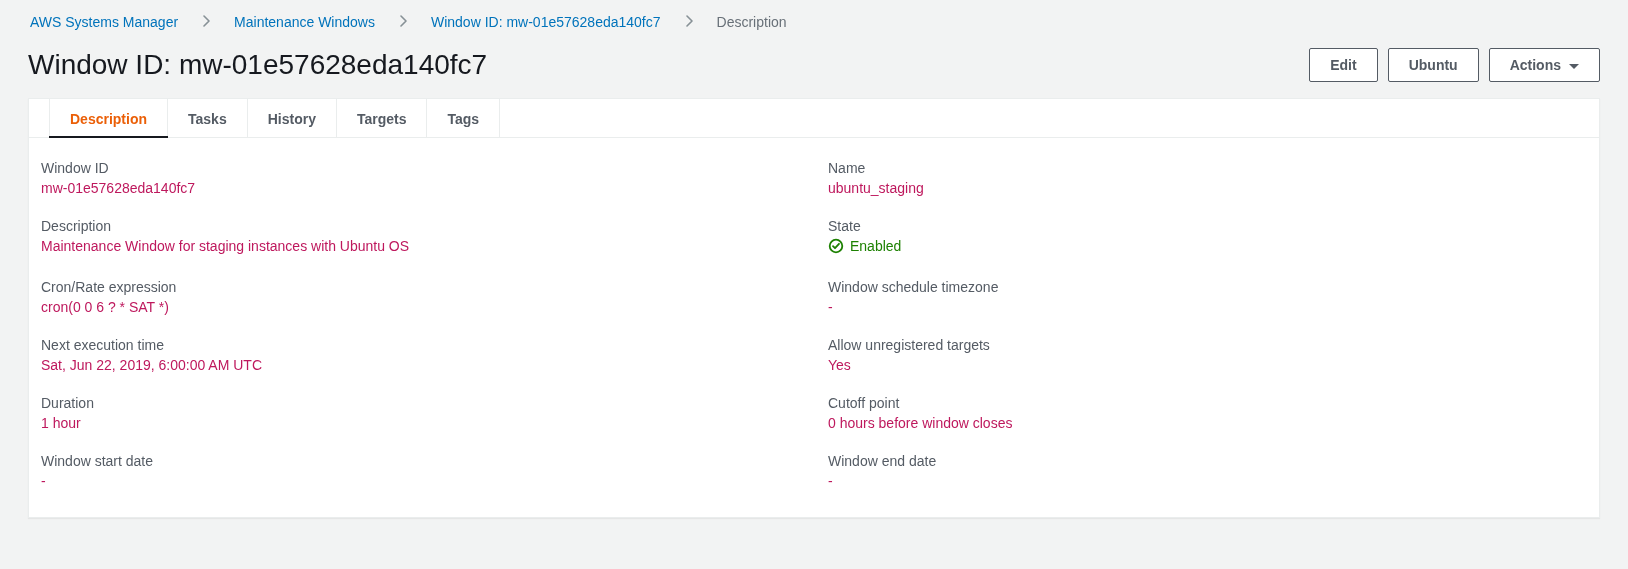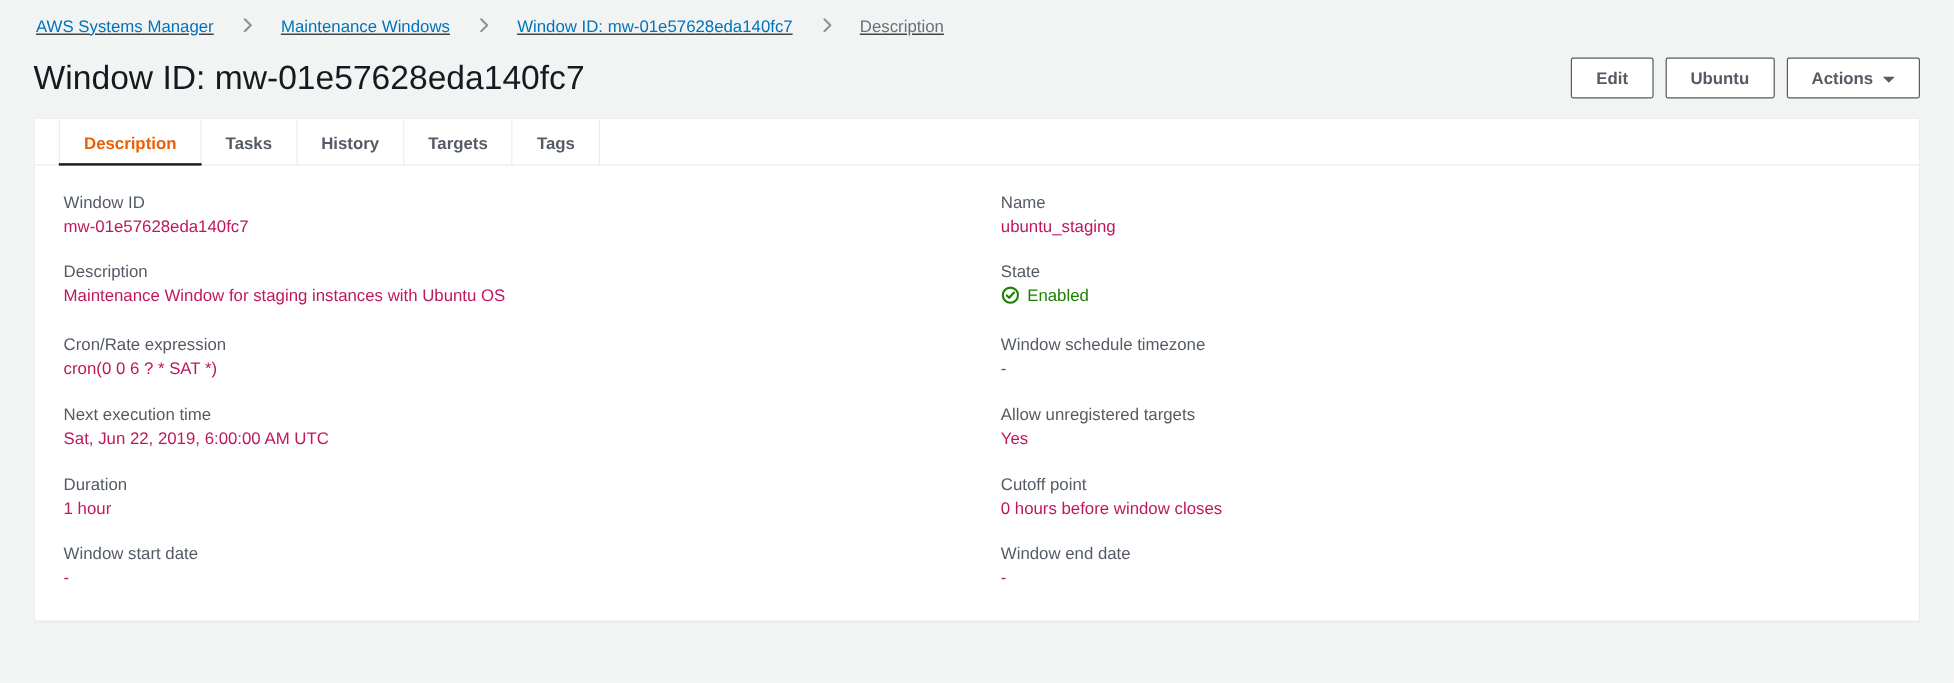--- a/index.html
+++ b/index.html
@@ -12,21 +12,20 @@
   }
   .page { padding: 12px 28px 28px 28px; }
 
   
   .breadcrumb {
     display: flex;
     align-items: center;
     gap: 24px;
     font-size: 14px;
     padding: 2px 0 14px 2px;
-    text-decoration: underline;
   }
   .breadcrumb a { color: #0073bb; text-decoration: none; cursor: pointer; }
   .breadcrumb .sep { color: #879196; }
   .breadcrumb .current { color: #687078; }
 
   
   .header-row {
     display: flex;
     align-items: center;
     justify-content: space-between;
@@ -98,21 +97,21 @@
     height: 2px;
     background: #16191f;
   }
 
   
   .details {
     display: grid;
     grid-template-columns: 1fr 1fr;
     column-gap: 40px;
     row-gap: 22px;
-    padding: 22px 24px 28px 24px;
+    padding: 22px 24px 28px 12px;
   }
   .field {}
   .label {
     color: #545b64;
     font-size: 14px;
     margin-bottom: 4px;
   }
   .value {
     color: #be185d;
     font-size: 14px;

